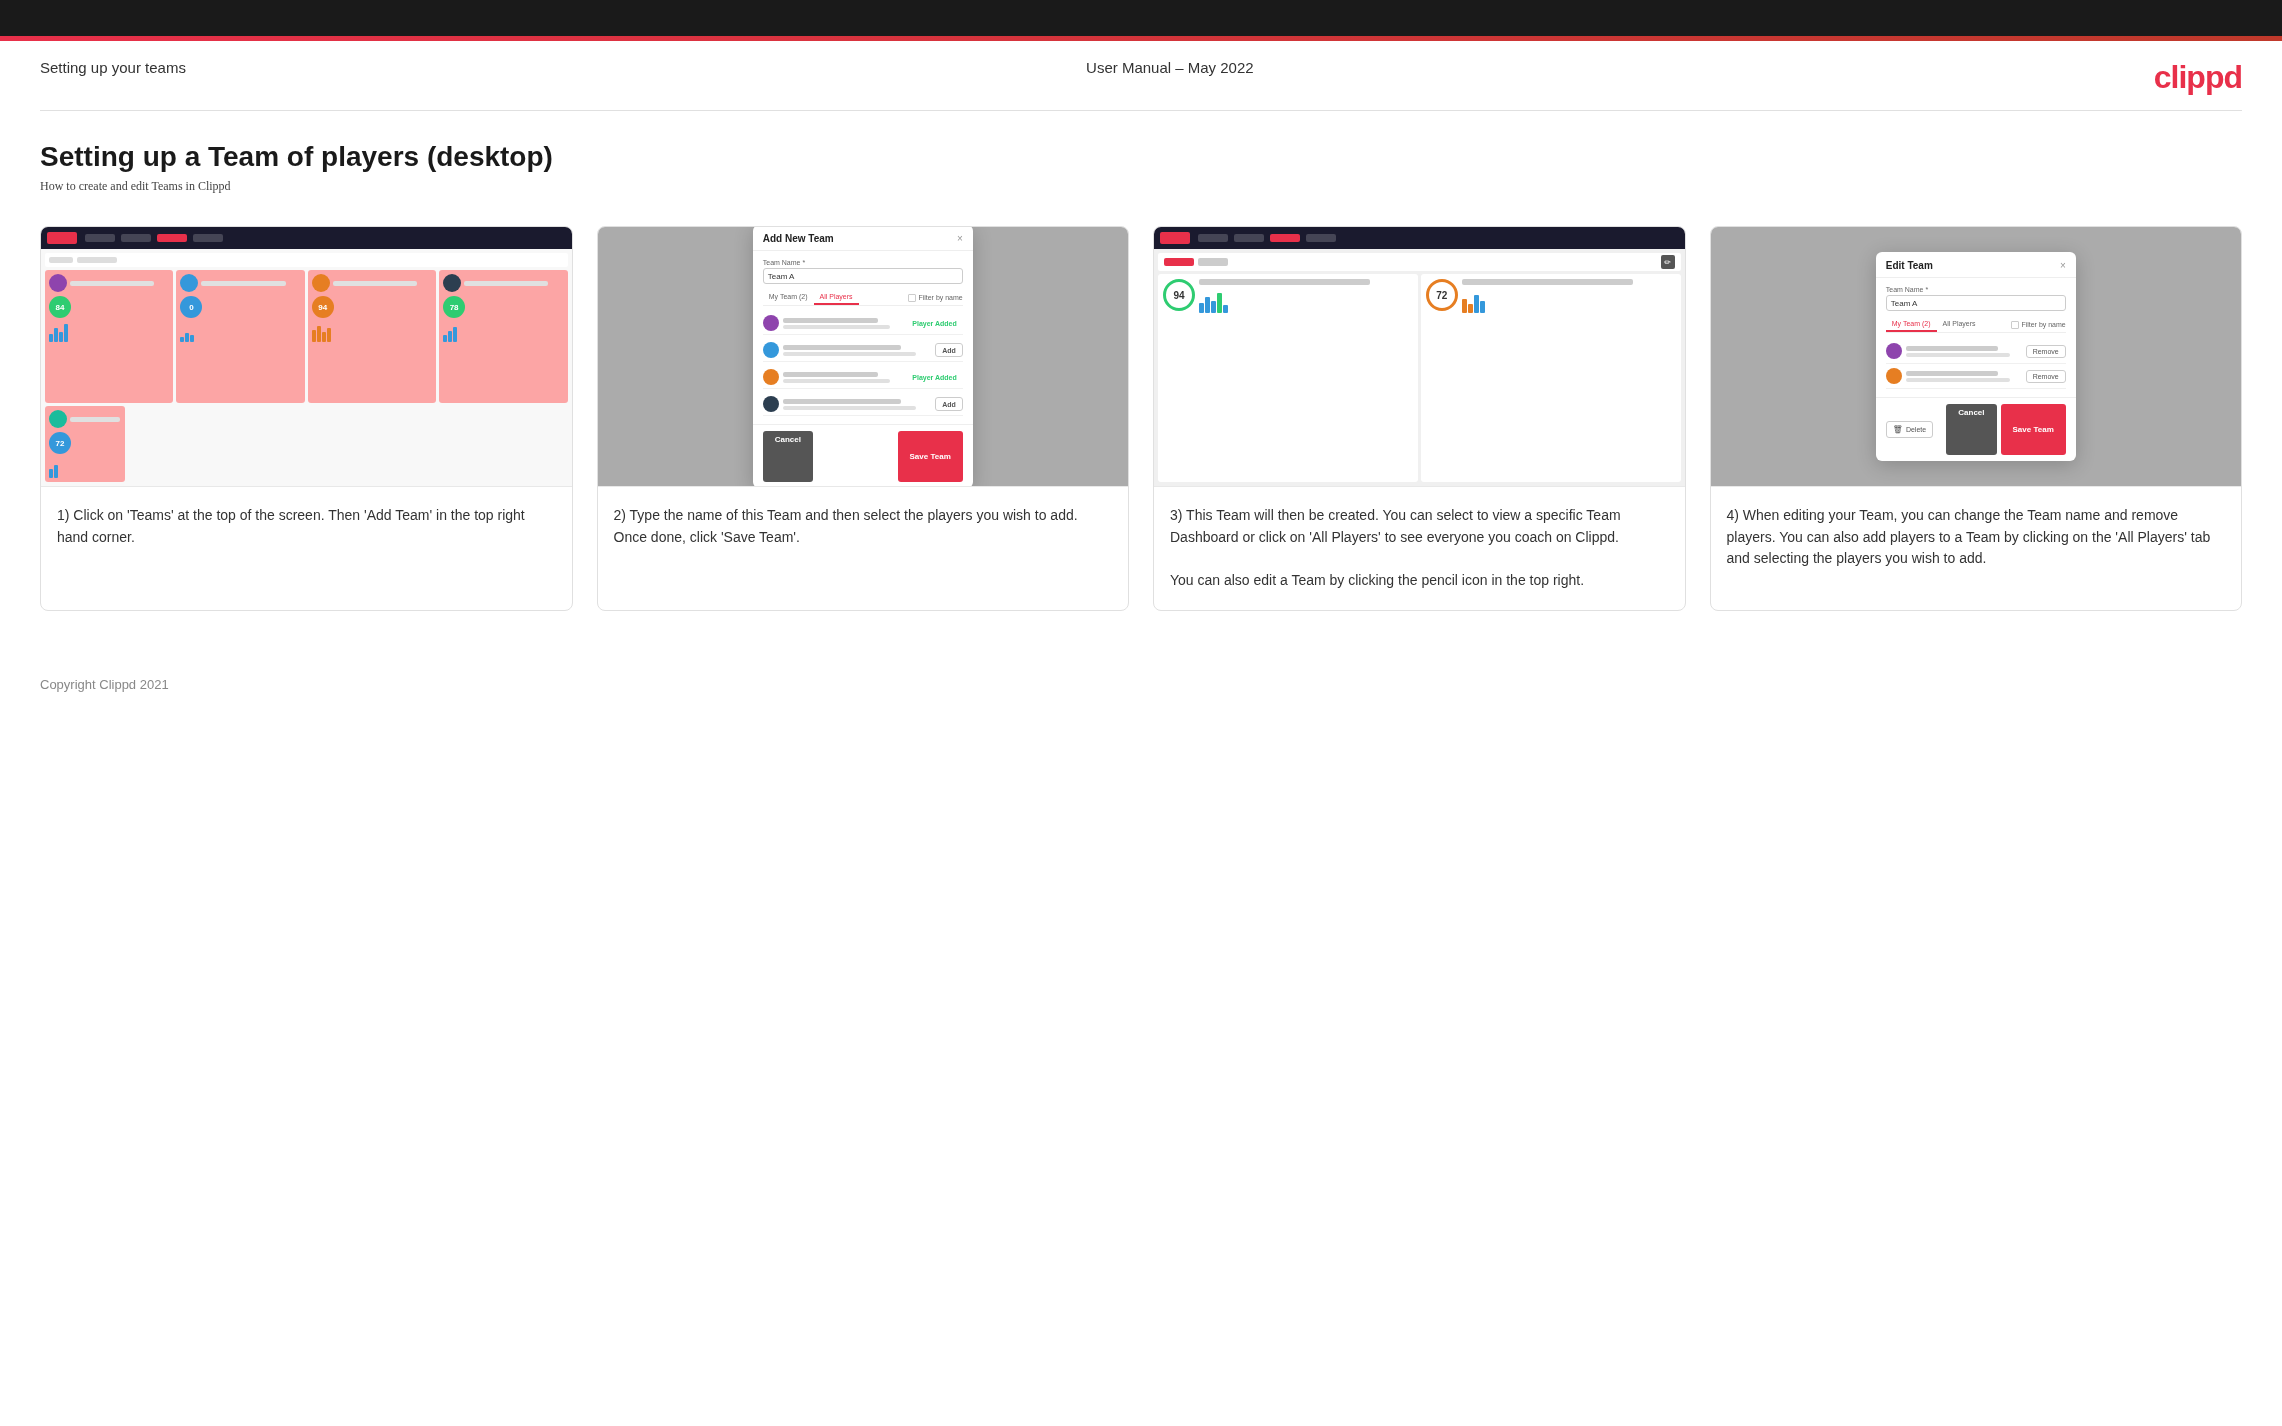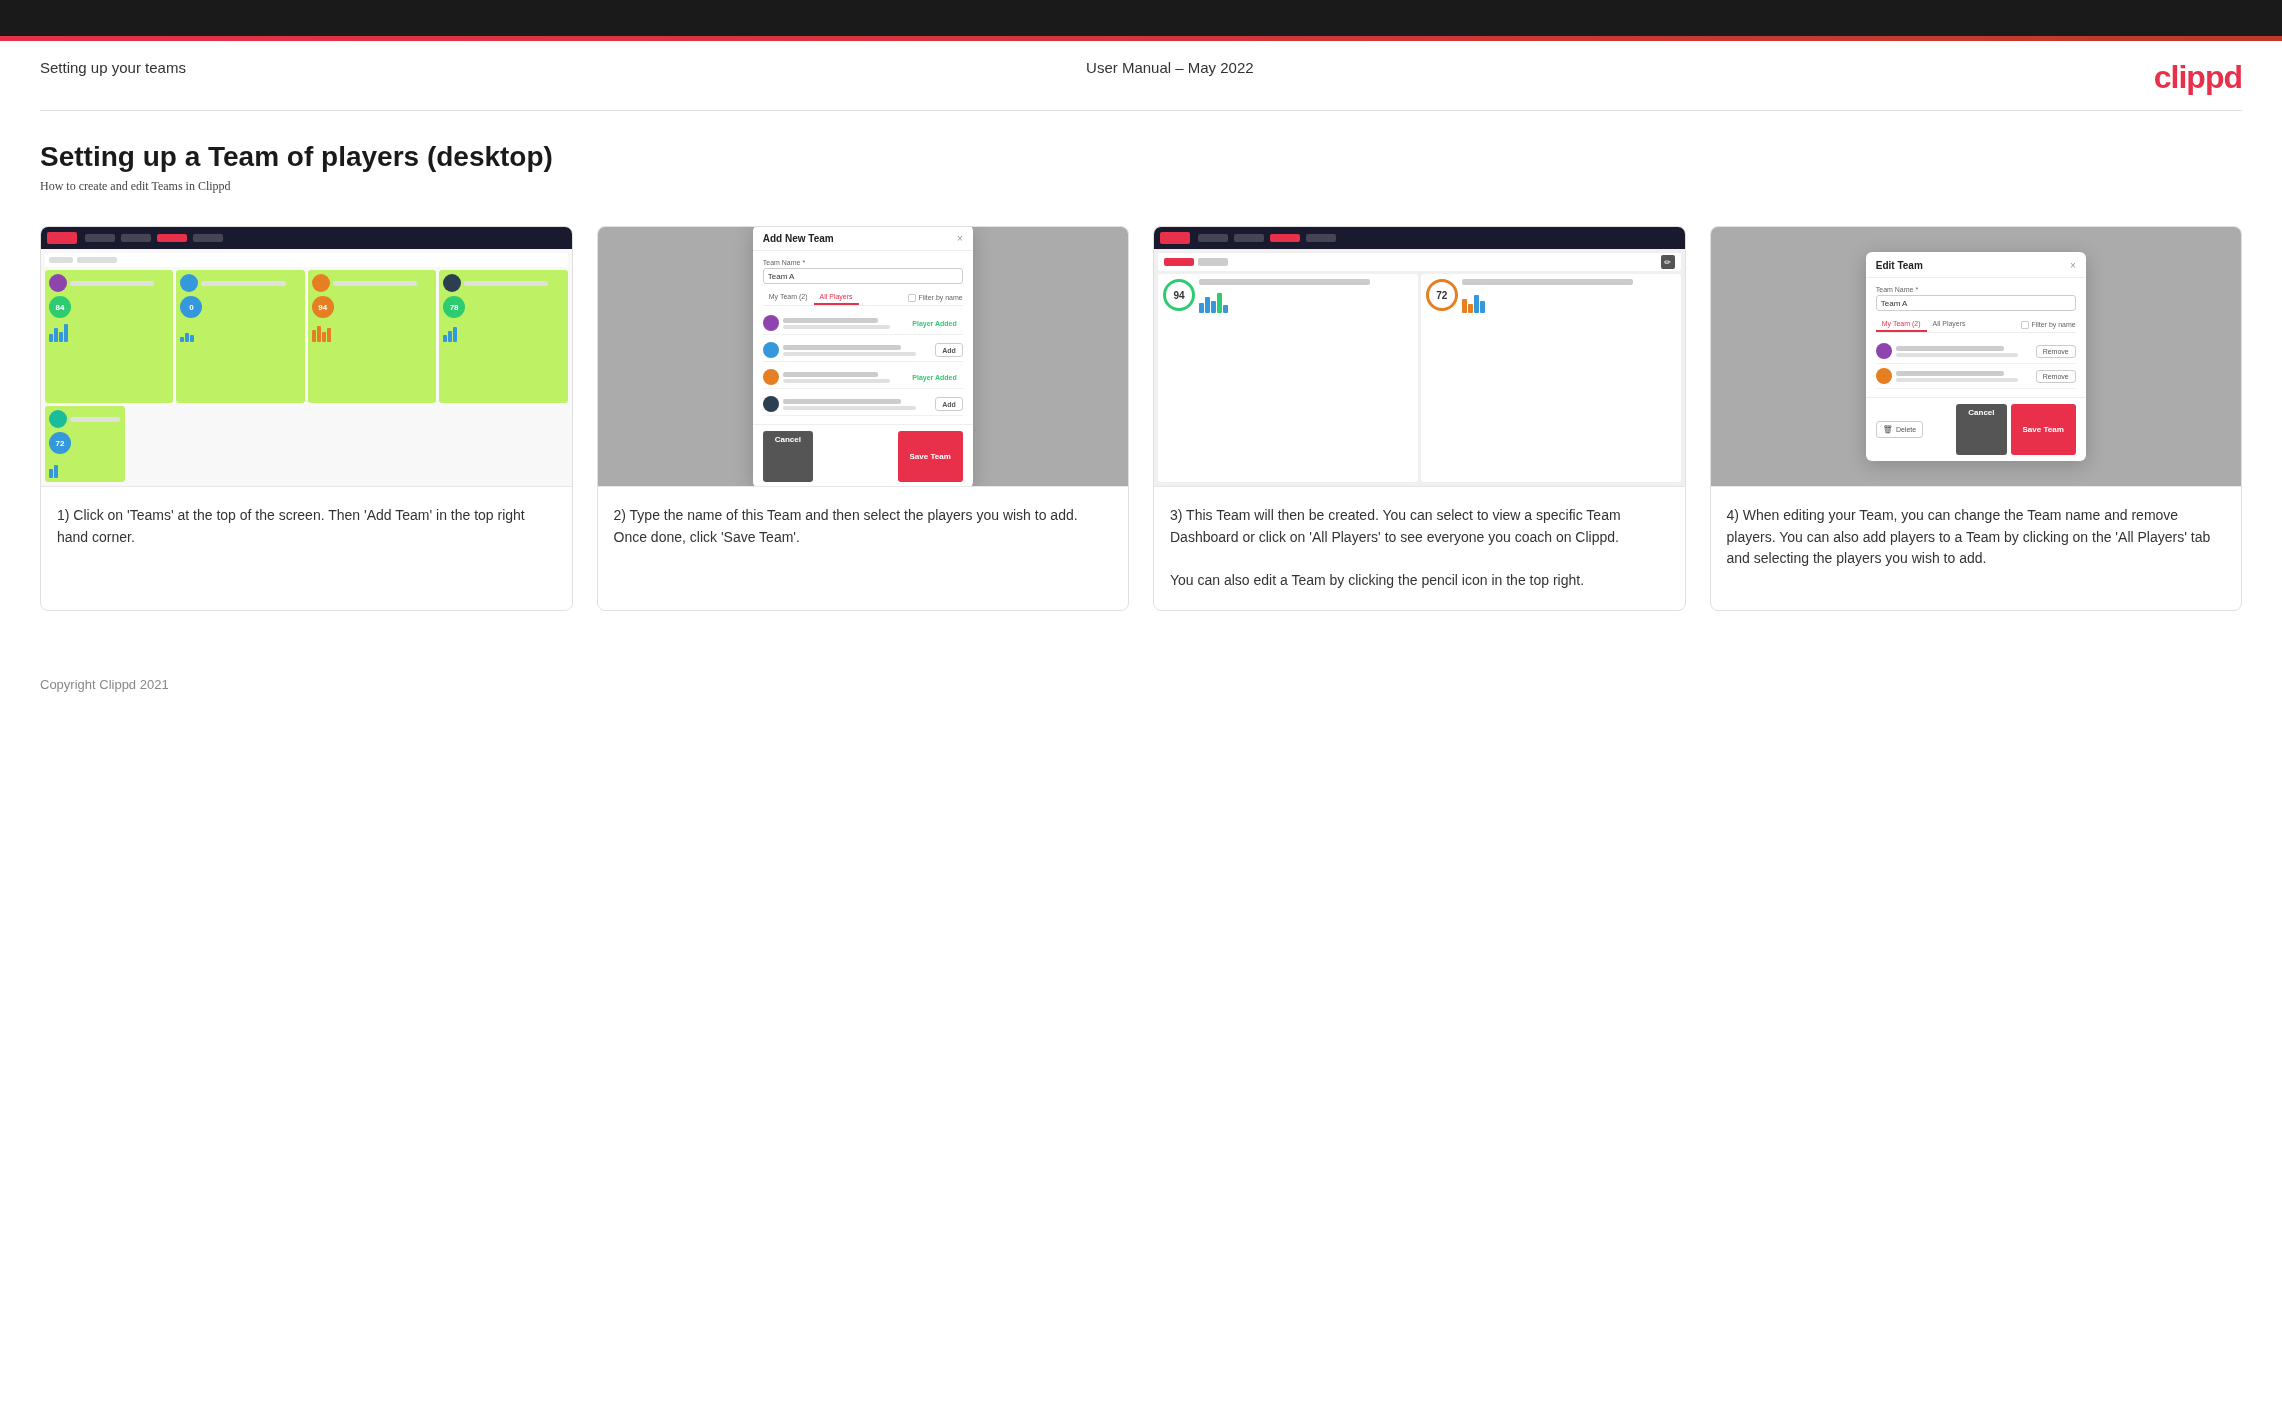--- a/index.html
+++ b/index.html
@@ -170,21 +170,21 @@
       background: #ddd;
       border-radius: 2px;
     }
     .mock-players-grid {
       display: grid;
       grid-template-columns: repeat(4, 1fr);
       gap: 3px;
       flex: 1;
     }
     .mock-player-card {
-      background: #bef264;
+      background: #fca5a5;
       border-radius: 3px;
       padding: 4px;
       display: flex;
       flex-direction: column;
       gap: 2px;
     }
     .mock-player-avatar {
       width: 18px;
       height: 18px;
       border-radius: 50%;
@@ -453,21 +453,21 @@
       border-radius: 1px;
     }
     .bar-blue { background: #3498db; }
     .bar-green { background: #2ecc71; }
     .bar-orange { background: #e67e22; }
 
     
     .mock-edit-modal {
       background: #fff;
       border-radius: 6px;
-      width: 220px;
+      width: 200px;
       box-shadow: 0 4px 20px rgba(0,0,0,0.2);
       overflow: hidden;
     }
     .mock-edit-body {
       padding: 8px 10px;
     }
     .mock-remove-row {
       display: flex;
       align-items: center;
       gap: 4px;

